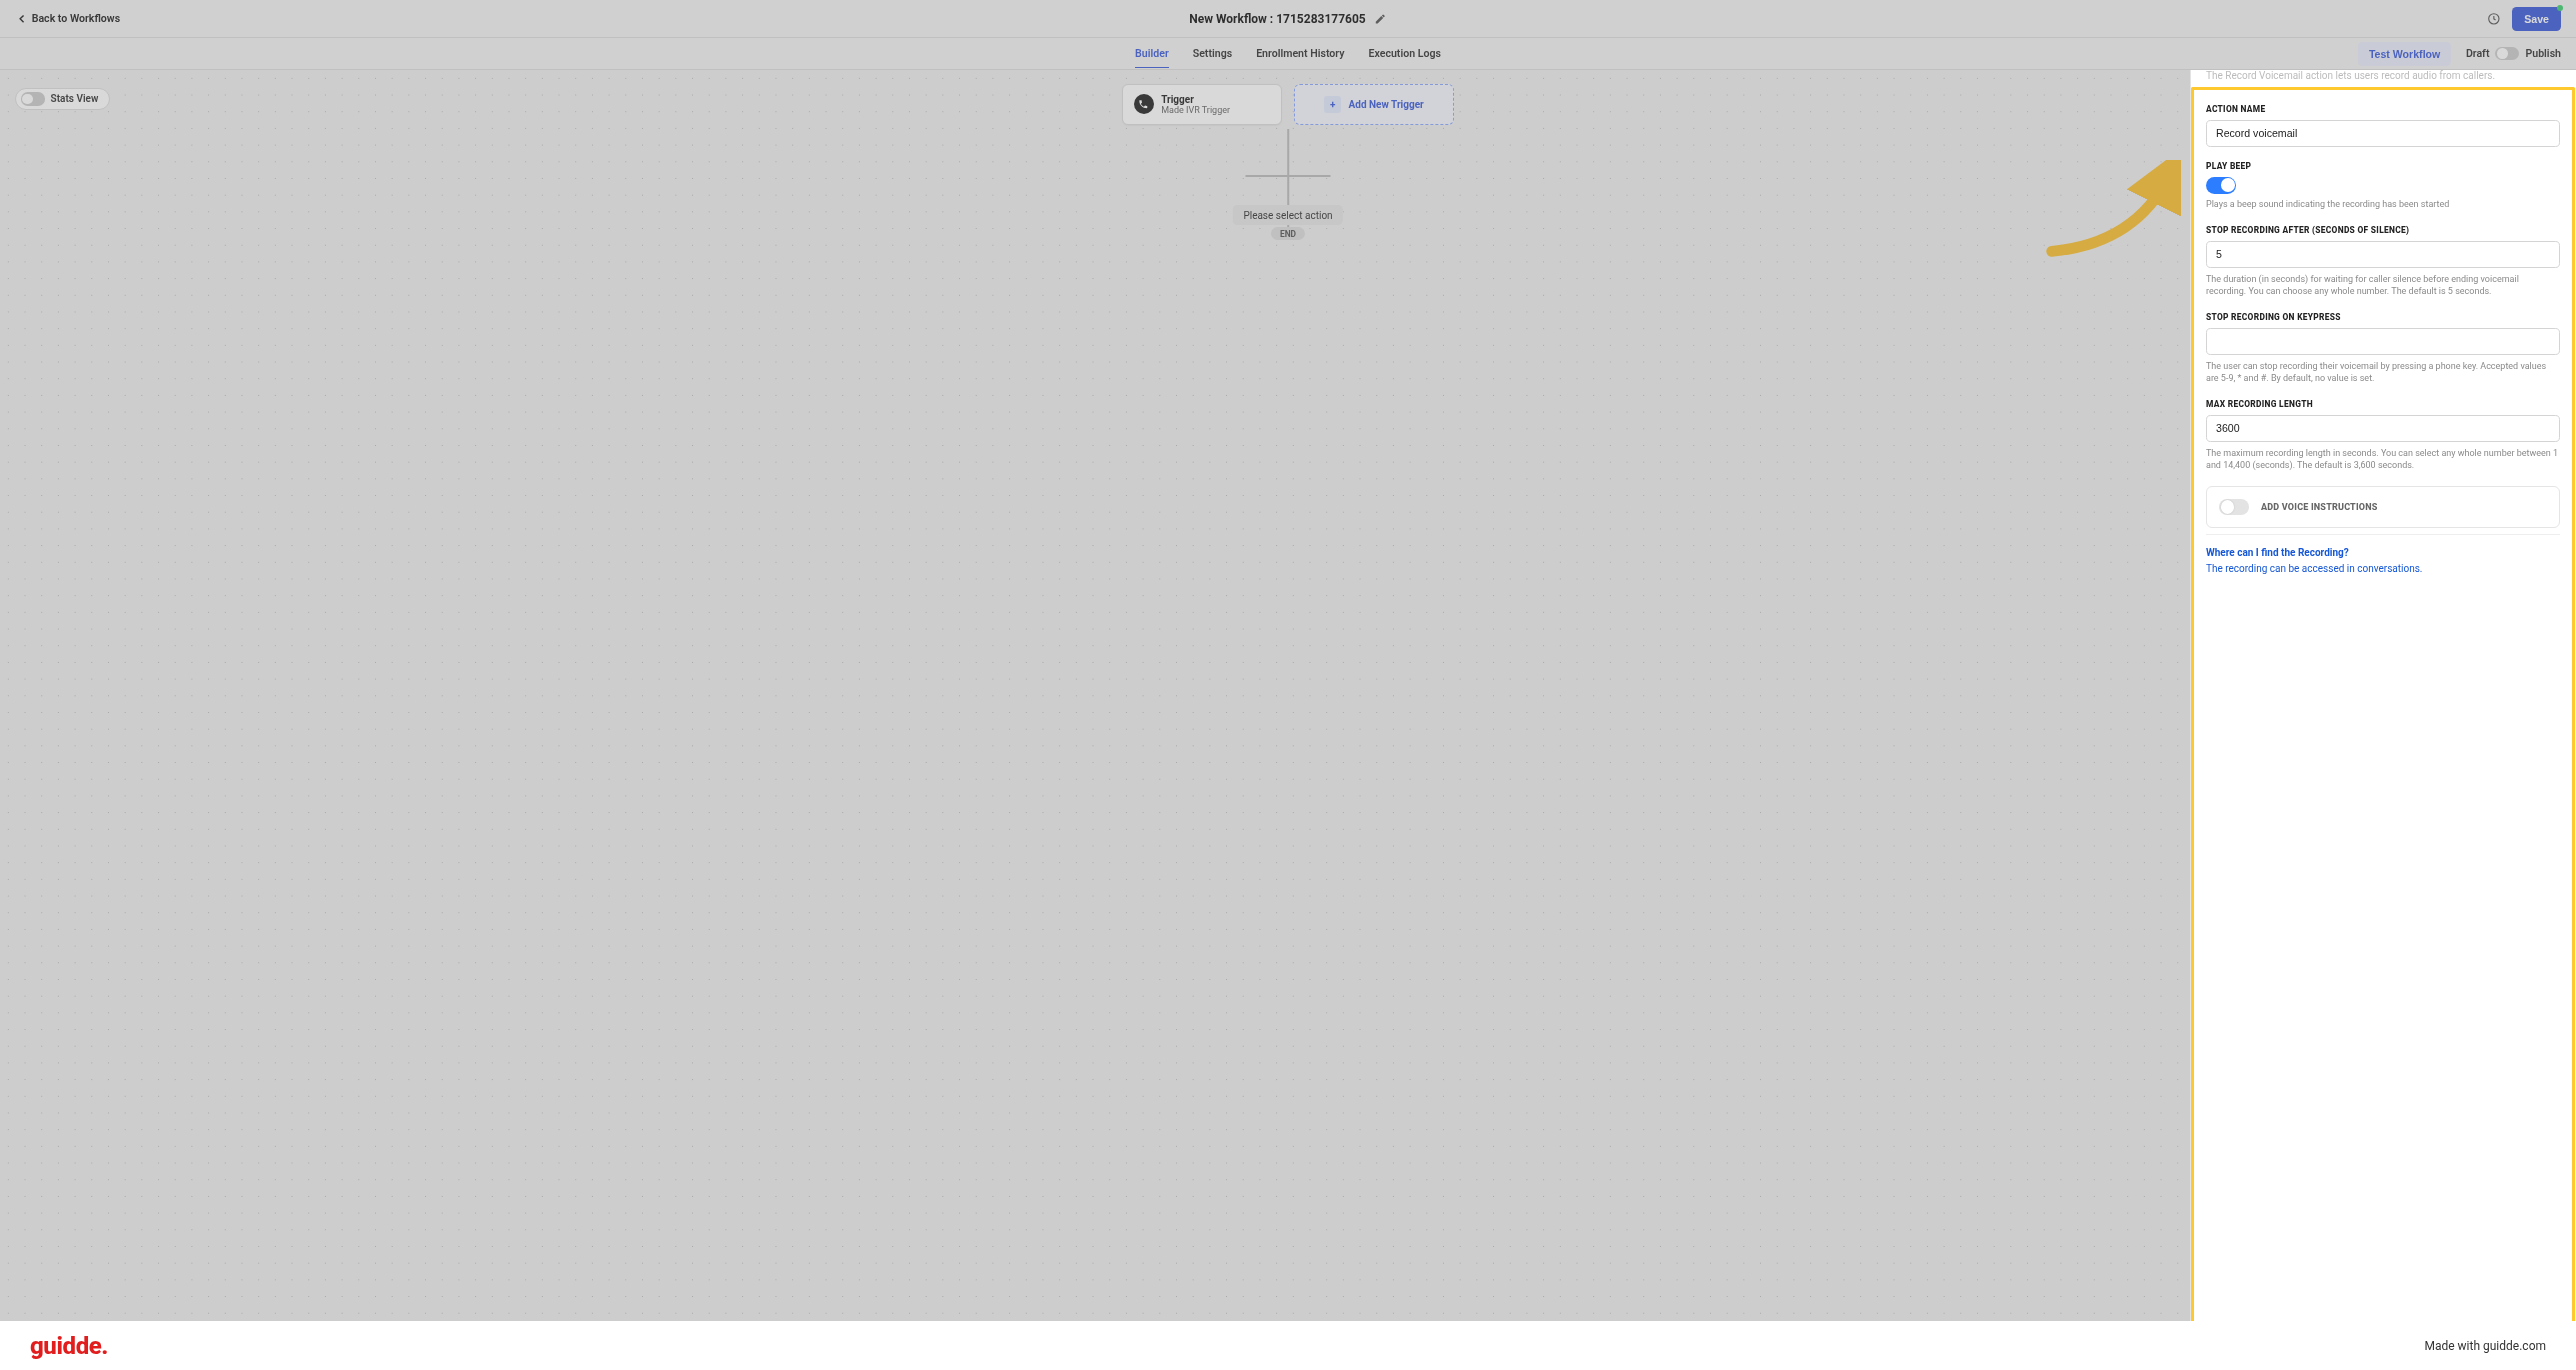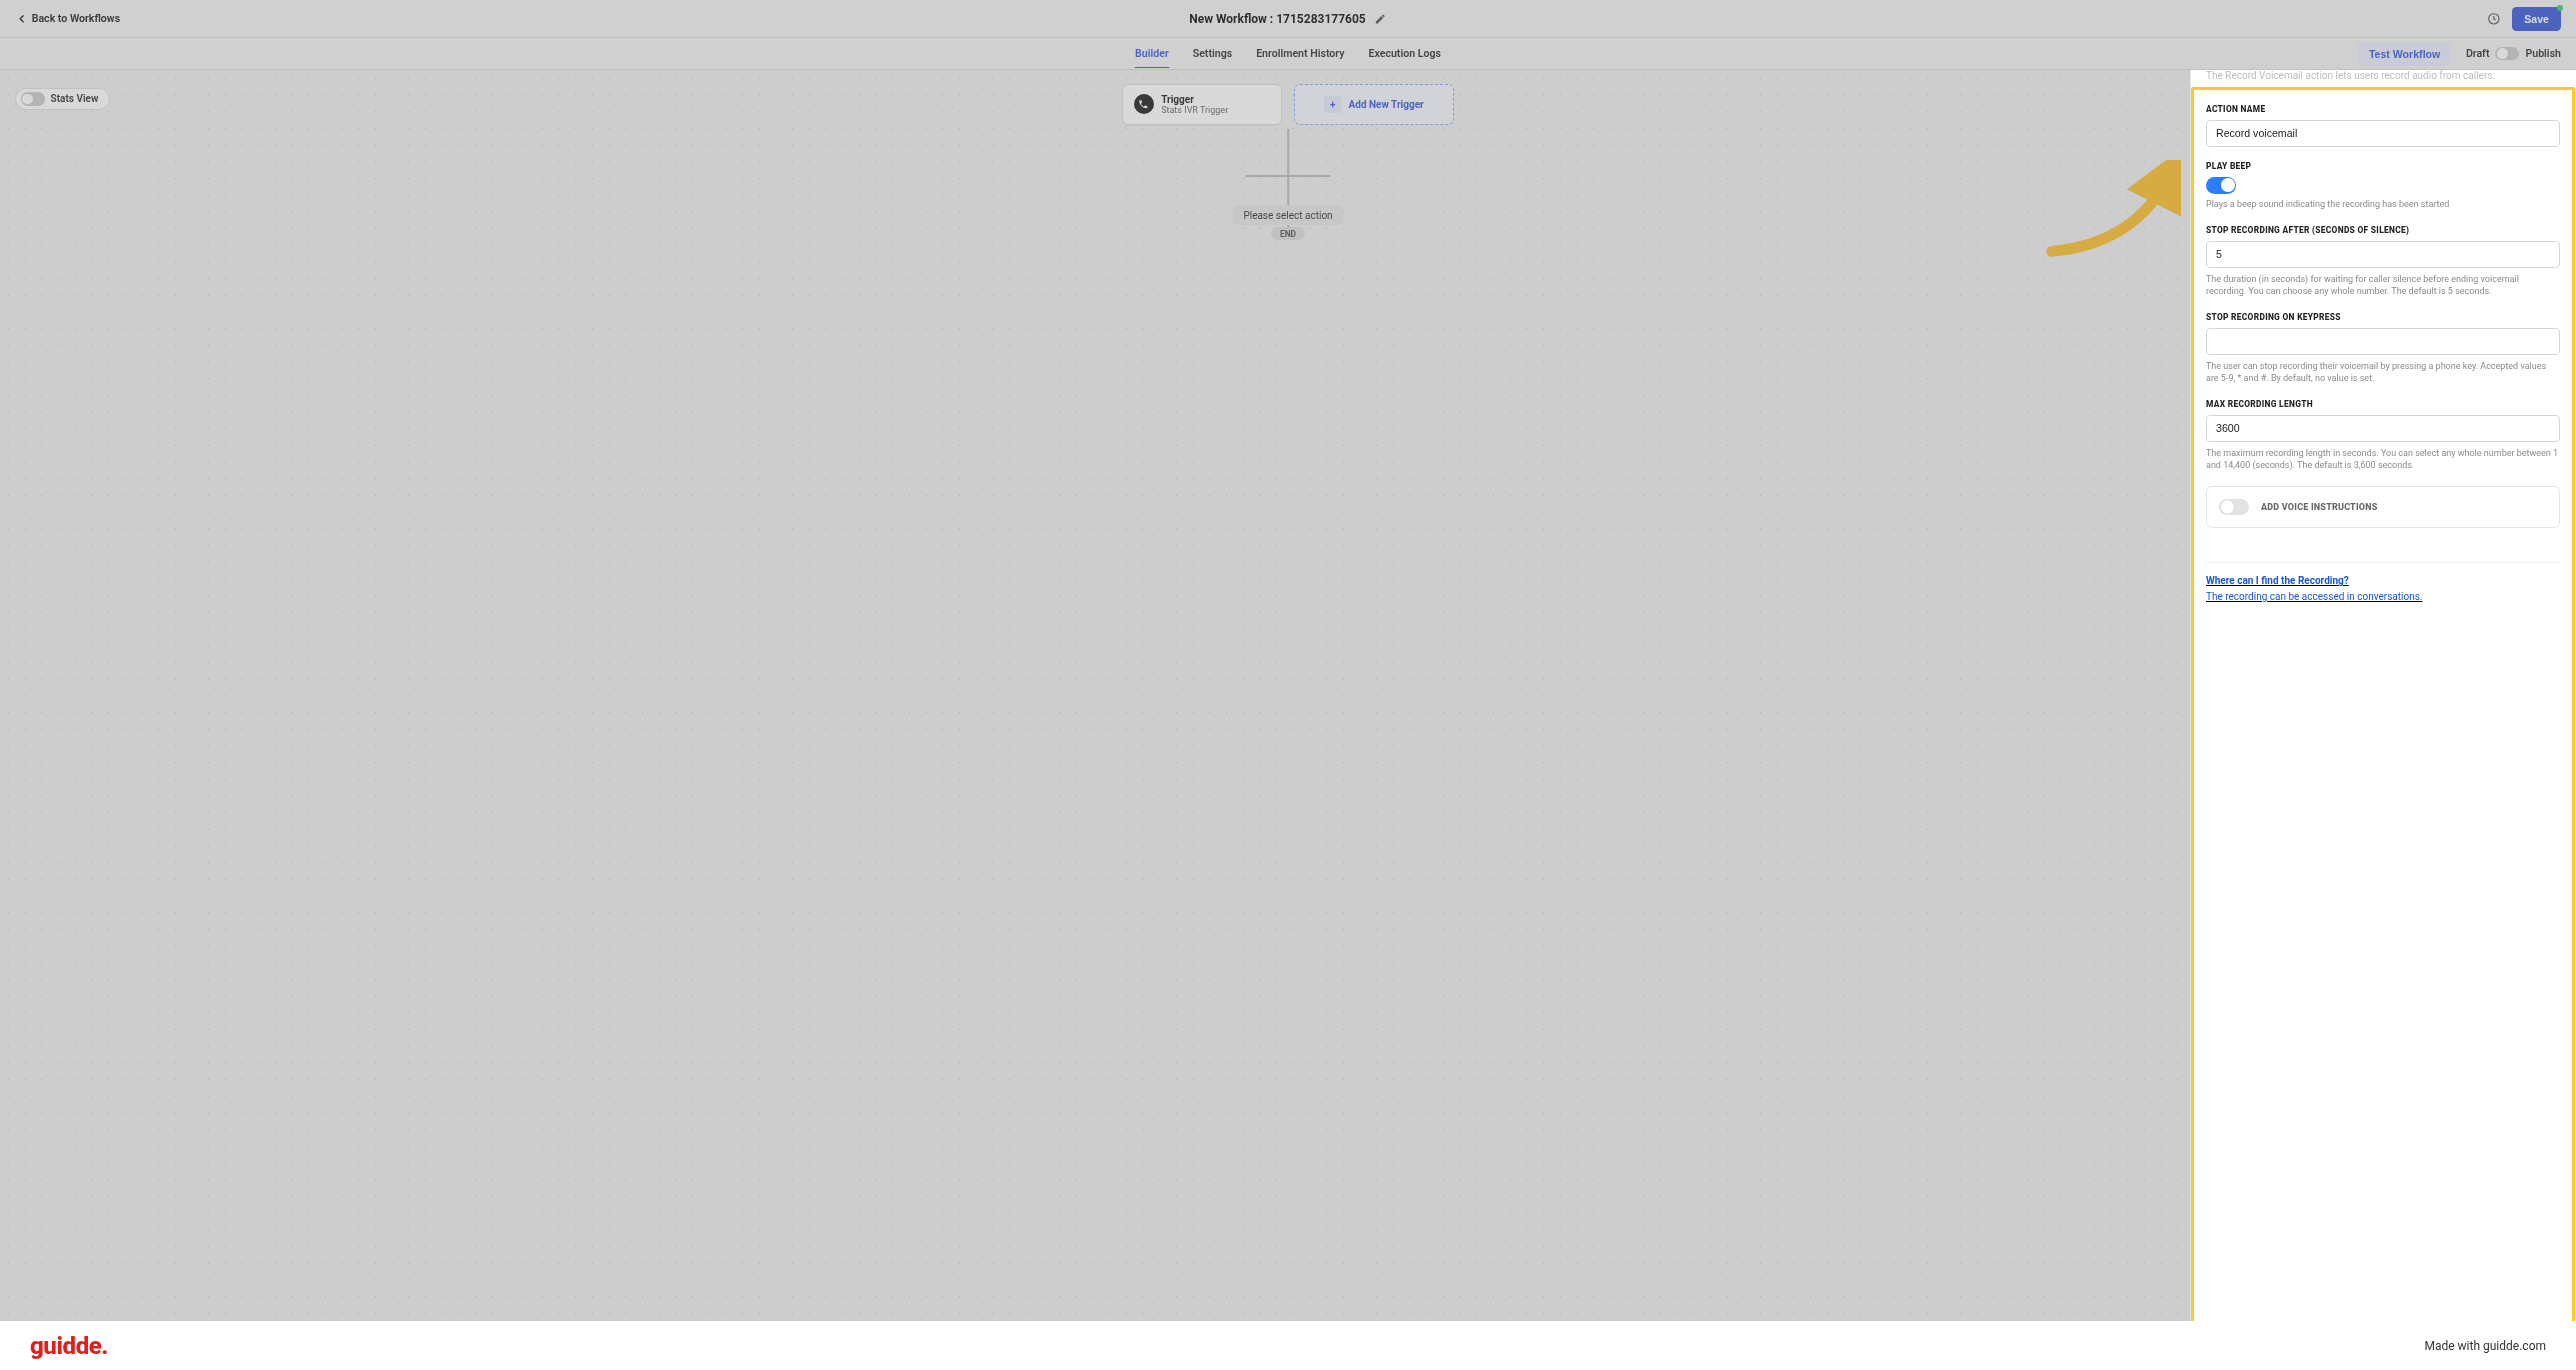--- a/index.html
+++ b/index.html
@@ -152,21 +152,21 @@
   .help-text { font-size: 9px; color: #8a8a8a; margin-top: 4.6px; line-height: 1.4; }
   .beep-toggle { width: 30px; height: 16.7px; background: #2c7dff; border-radius: 8.4px; position: relative; cursor:pointer; }
   .beep-toggle::after { content:""; position:absolute; right:1.5px; top:1.5px; width:13.7px; height:13.7px; background:#fff; border-radius:50%; }
   .voice-inst {
     border: 0.8px solid #e5e5e5; border-radius: 6px; padding: 12px; display:flex; align-items:center; gap:12px;
     margin-top: 3px;
   }
   .voice-inst .vt-label { font-size: 9px; font-weight: 800; letter-spacing:0.2px; color:#666; }
   .voice-toggle { width: 30px; height: 16.7px; background:#e3e3e3; border-radius:8.4px; position:relative; cursor:pointer;}
   .voice-toggle::after { content:""; position:absolute; left:1.5px; top:1.5px; width:13.7px; height:13.7px; background:#fff; border-radius:50%; box-shadow:0 0 1.5px rgba(0,0,0,0.2);}
-  .panel-footnote { margin-top: 34px; border-top:0.8px solid #eee; padding-top:12px;text-decoration:underline; }
+  .panel-footnote { margin-top: 6px; border-top:0.8px solid #eee; padding-top:12px; }
   .panel-footnote .q { color:#1557d6; font-size:10px; font-weight:700; margin-bottom:4.6px; cursor:pointer; }
   .panel-footnote .a { color:#1557d6; font-size:10px; }
 
   
   .footer-bar {
     position: absolute; left:0; right:0; bottom:0; height:49px; background:#fff;
     display:flex; align-items:center; justify-content:space-between; padding:0 30px;
     z-index: 100;
   }
   .guidde-logo { color:#e11d1d; font-size:24px; font-weight:800; letter-spacing:-0.4px; }
@@ -222,21 +222,21 @@
 
   <div class="node-row">
     <div class="trigger-card">
       <div class="trigger-iconwrap">
         <svg viewBox="0 0 24 24">
             <path d="M6.6 10.8c1.4 2.8 3.8 5.2 6.6 6.6l2.2-2.2c.3-.3.7-.4 1-.2 1.1.4 2.3.6 3.6.6.6 0 1 .4 1 1V20c0 .6-.4 1-1 1C10.6 21 3 13.4 3 4c0-.6.4-1 1-1h3.4c.6 0 1 .4 1 1 0 1.3.2 2.5.6 3.6.1.3 0 .7-.2 1l-2.2 2.2z"></path>
           </svg>
       </div>
       <div class="trigger-texts">
         <div class="t1">Trigger</div>
-        <div class="t2">Stats IVR Trigger</div>
+        <div class="t2">Made IVR Trigger</div>
       </div>
     </div>
     <div class="add-trigger-card">
       <div class="plus">+</div>
       <span>Add New Trigger</span>
     </div>
   </div>
 
   <div class="connector"></div>
   <div class="connector-h"></div>

